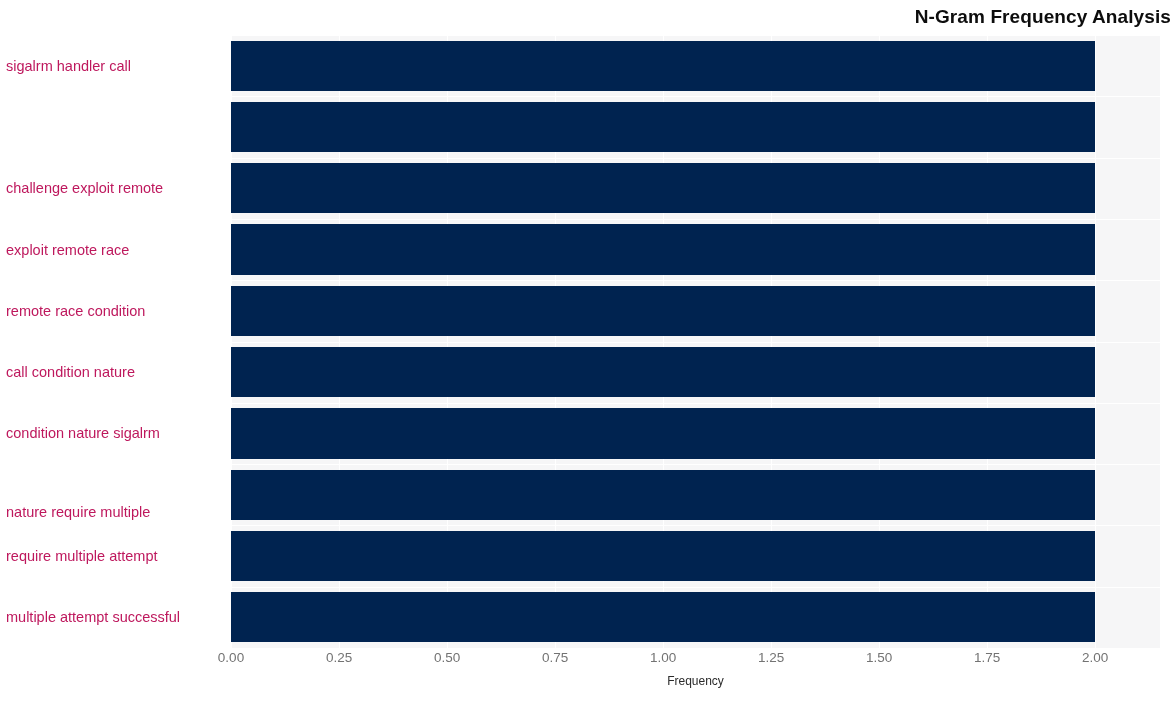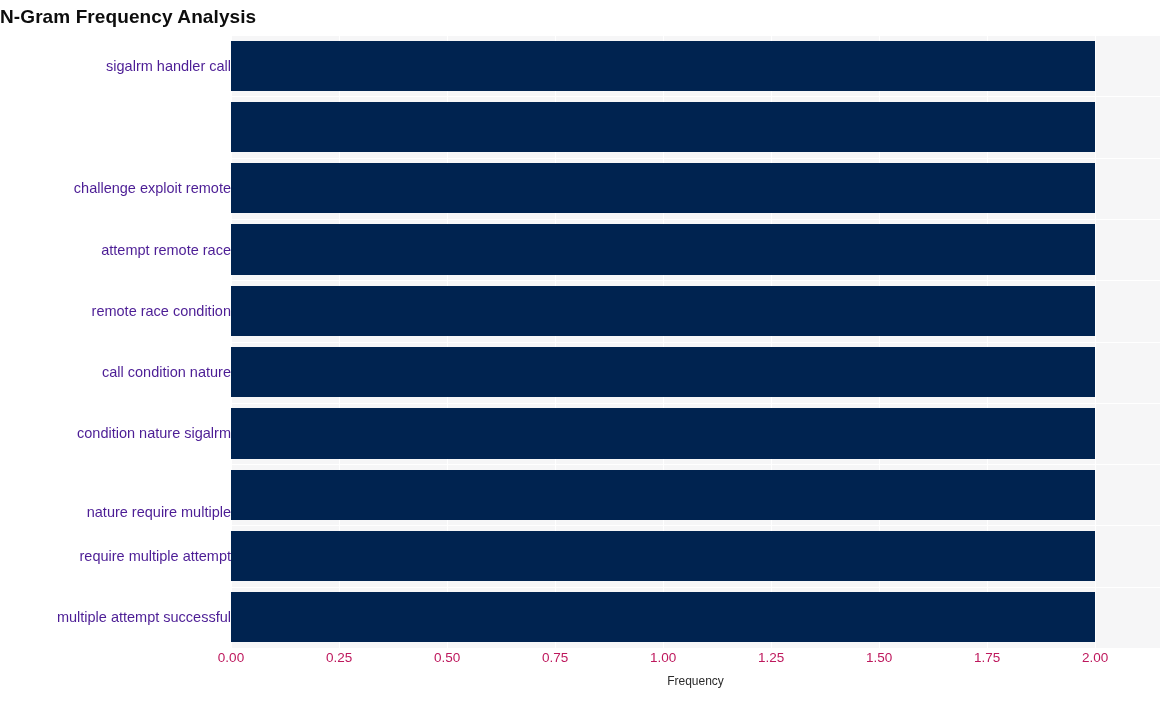--- a/index.html
+++ b/index.html
@@ -17,21 +17,21 @@
     position: relative;
     width: 1171px;
     height: 701px;
     background: #ffffff;
   }
   #chart-title {
     position: absolute;
     left: 0;
     top: 6px;
     width: 1171px;
-    text-align: left;
+    text-align: right;
     font-size: 19px;
     font-weight: bold;
     color: #0d0d0d;
     letter-spacing: 0.1px;
   }
   
   #plot-area {
     position: absolute;
     left: 231px;
     top: 35px;
@@ -57,23 +57,23 @@
   .bar {
     position: absolute;
     left: 0;
     background: #002350;
   }
   
   .ylabel {
     position: absolute;
     right: 0;
     width: 225px;
-    text-align: right;
+    text-align: left;
     font-size: 14.5px;
-    color: #4c1d95;
+    color: #be185d;
     line-height: 16px;
     white-space: nowrap;
   }
   #ylabels {
     position: absolute;
     left: 0;
     top: 35px;
     width: 231px;
     height: 613px;
   }
@@ -83,21 +83,21 @@
     left: 231px;
     top: 650px;
     width: 929px;
     height: 22px;
   }
   .xlabel {
     position: absolute;
     top: 0;
     transform: translateX(-50%);
     font-size: 13.5px;
-    color: #be185d;
+    color: #737373;
     white-space: nowrap;
   }
   #xaxis-title {
     position: absolute;
     left: 231px;
     top: 674px;
     width: 929px;
     text-align: center;
     font-size: 12px;
     color: #2b2b2b;
@@ -106,21 +106,21 @@
 </head>
 <body>
 
 <div id="figure">
 
   <div id="chart-title">N-Gram Frequency Analysis</div>
 
   <div id="ylabels">
       <div class="ylabel" style="top: 22.65px;">sigalrm handler call</div>
       <div class="ylabel" style="top: 145.25px;">challenge exploit remote</div>
-      <div class="ylabel" style="top: 206.55px;">attempt remote race</div>
+      <div class="ylabel" style="top: 206.55px;">exploit remote race</div>
       <div class="ylabel" style="top: 267.85px;">remote race condition</div>
       <div class="ylabel" style="top: 329.15px;">call condition nature</div>
       <div class="ylabel" style="top: 390.45px;">condition nature sigalrm</div>
       <div class="ylabel" style="top: 469px;">nature require multiple</div>
       <div class="ylabel" style="top: 513.05px;">require multiple attempt</div>
       <div class="ylabel" style="top: 574.35px;">multiple attempt successful</div>
     </div>
 
   <div id="plot-area">
       <div class="vgrid" style="left: 0px;"></div>

